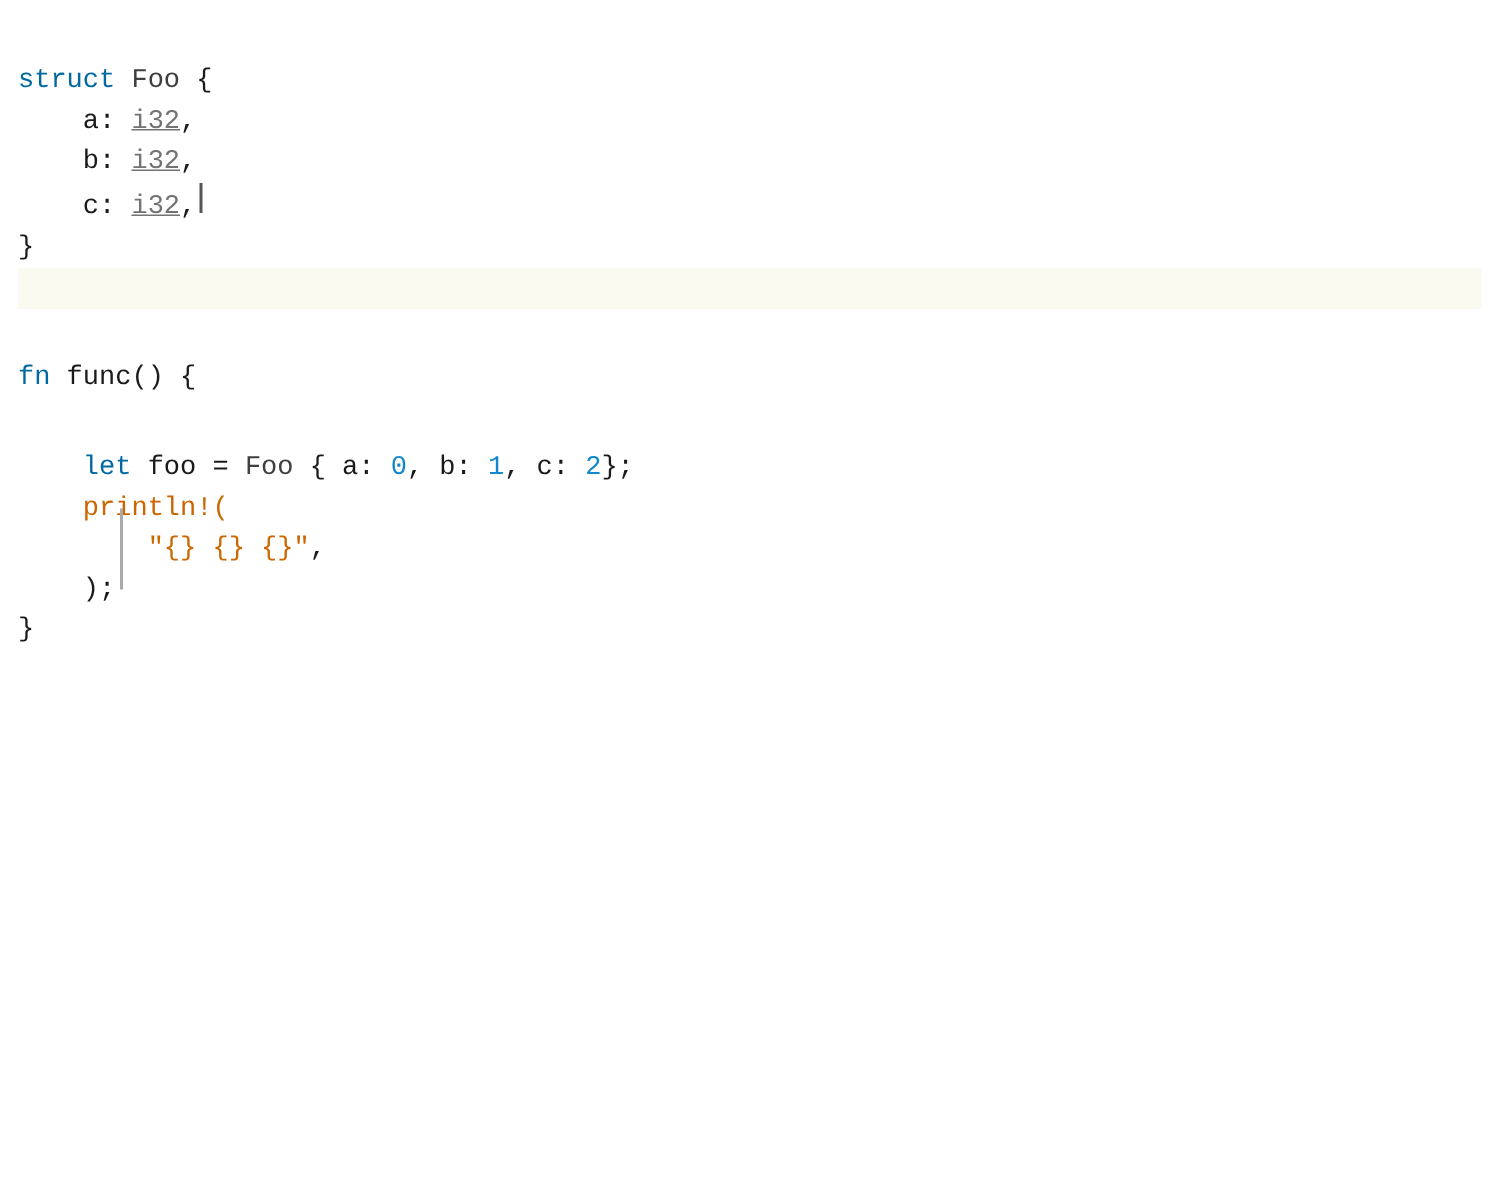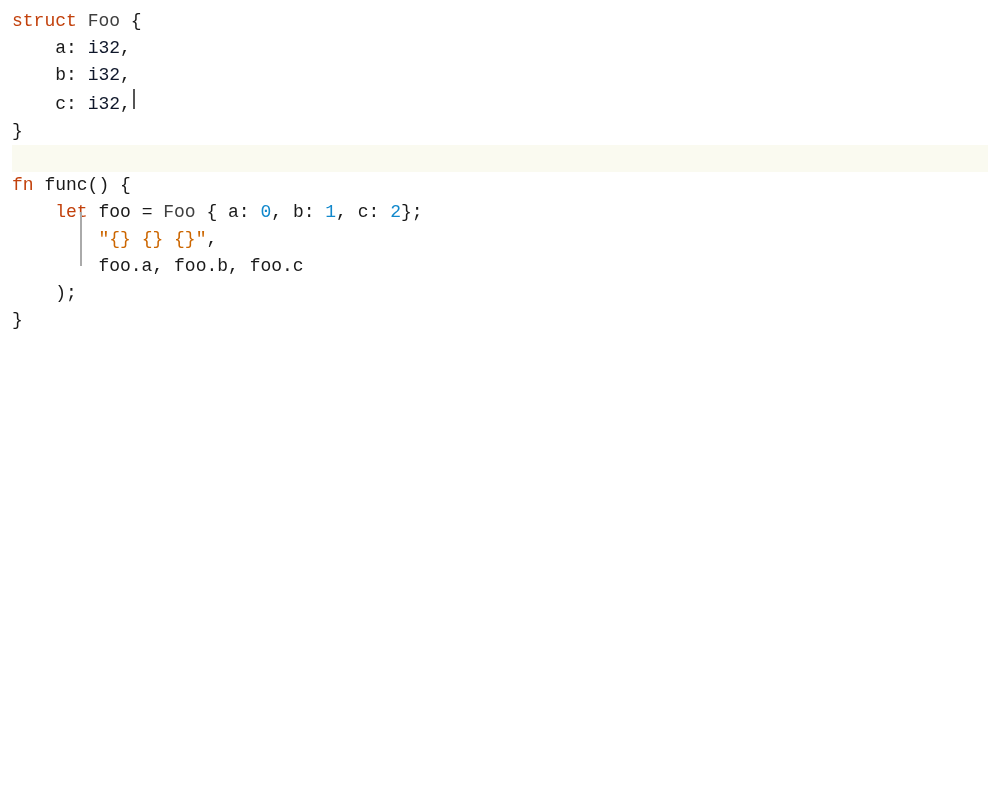--- a/index.html
+++ b/index.html
@@ -37,29 +37,31 @@
       white-space: pre;
       min-height: 1.5em;
     }
 
     .highlighted-line {
       background-color: #fafaf0;
     }
 
     
     .kw {
-      color: #c2410c; 
+      color: #0369a1; 
+      margin-top: 33px;
     }
 
     .type-name {
       color: #404040; 
     }
 
     .type-kw {
-      color: #0f172a; 
+      color: #737373; 
+      text-decoration: underline;
     }
 
     .number {
       color: #1188cc; 
     }
 
     .macro {
       color: #cc6600; 
     }
 
@@ -110,29 +112,29 @@
     <div class="line highlighted-line">&nbsp;</div>
 
     <div class="line">
       <span class="kw">fn</span><span class="plain"> func() {</span>
     </div>
 
     <div class="line">
       <span class="plain">    </span><span class="kw">let</span><span class="plain"> foo = </span><span class="type-name">Foo</span><span class="plain"> { a: </span><span class="number">0</span><span class="plain">, b: </span><span class="number">1</span><span class="plain">, c: </span><span class="number">2</span><span class="plain">};</span>
     </div>
 
+    <div class="line">
+      <span class="plain">    </span><span class="macro">println!(</span>
+    </div>
 
     <div class="line" style="position:relative;">
       <span style="display:inline-block; width:4px; border-left: 2px solid #aaa; height:3em; position:absolute; left:68px; top:-0.75em;"></span>
       <span class="plain">        </span><span class="string">"{} {} {}"</span><span class="plain">,</span>
     </div>
 
-    <div class="line">
-      <span class="plain">        foo.a, foo.b, foo.c</span>
-    </div>
 
     <div class="line">
       <span class="plain">    );</span>
     </div>
 
     <div class="line">
       <span class="plain">}</span>
     </div>
 
   </div>

